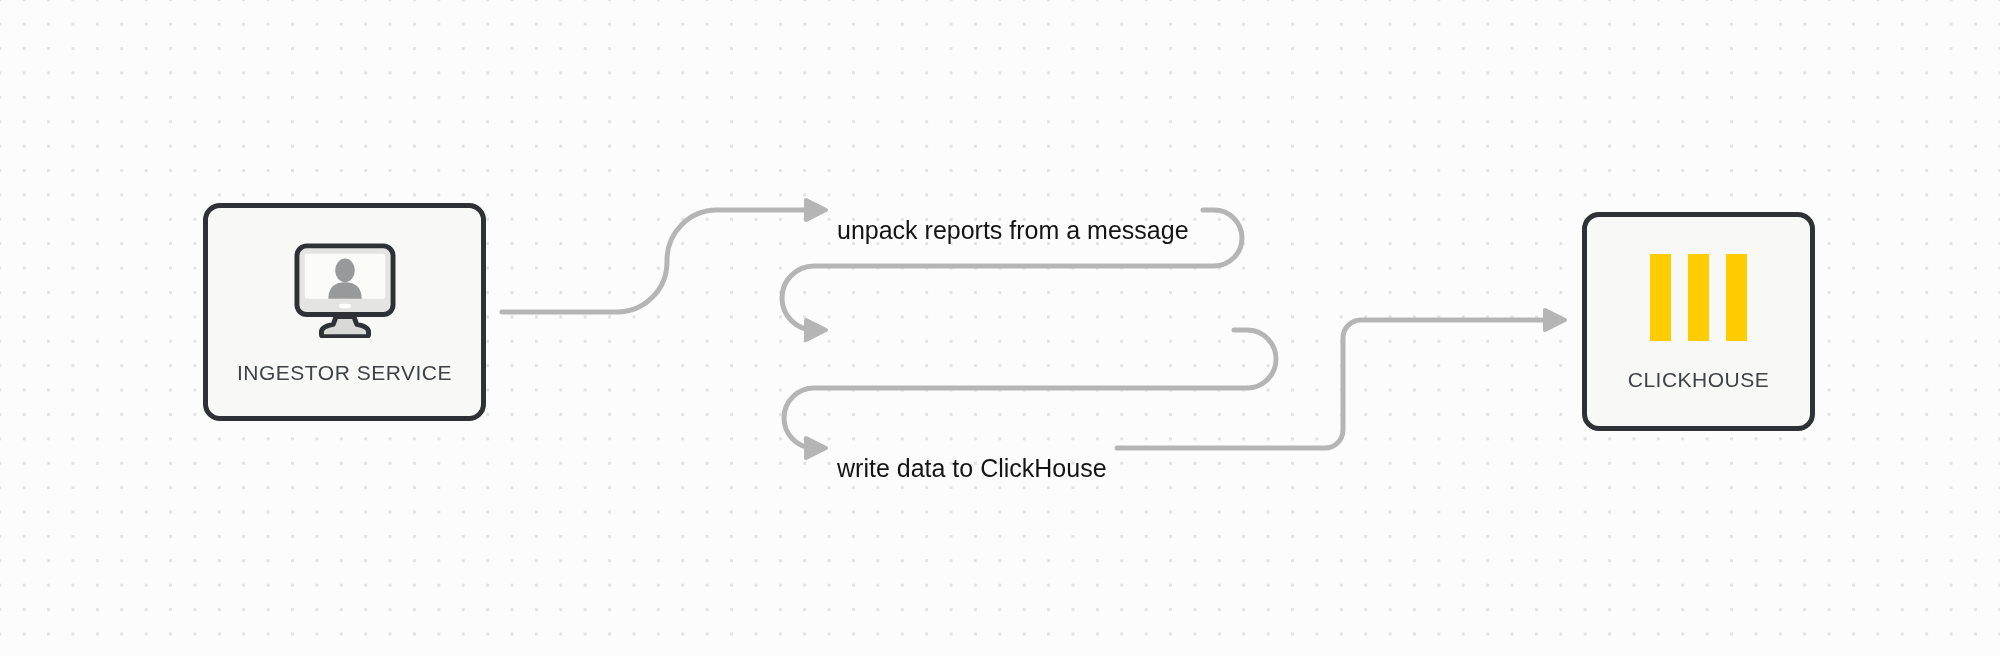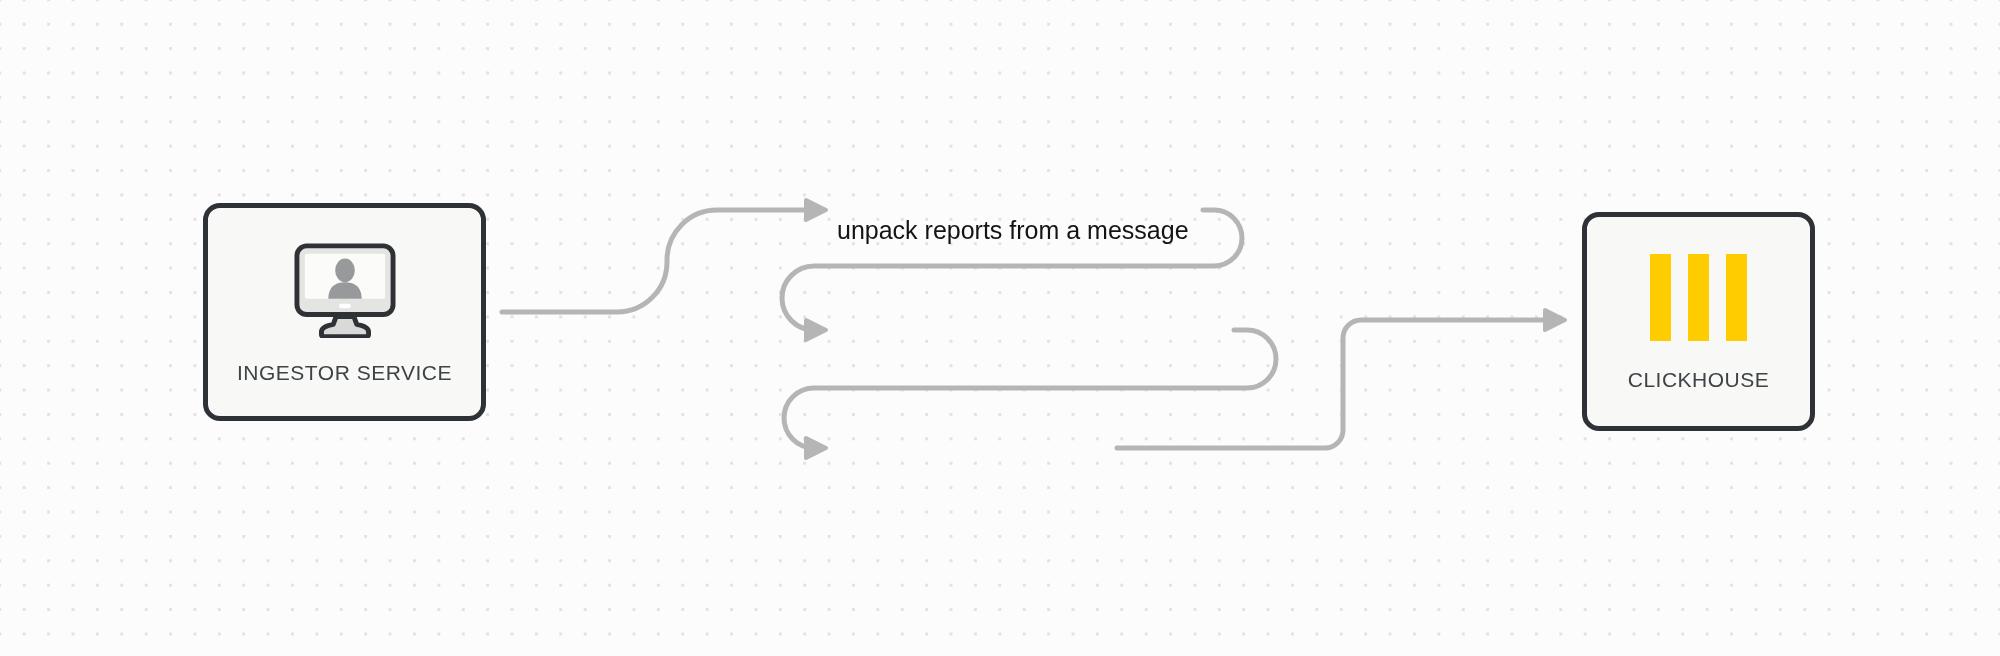--- a/index.html
+++ b/index.html
@@ -107,14 +107,15 @@
   <div class="node clickhouse">
     <div class="bars">
       <i></i>
       <i></i>
       <i></i>
     </div>
     <div class="node-label">CLICKHOUSE</div>
   </div>
 
   <div class="step" style="top:210px">unpack reports from a message</div>
+  <div class="step" style="top:448px">write data to ClickHouse</div>
 
 </div>
 
 </body></html>

